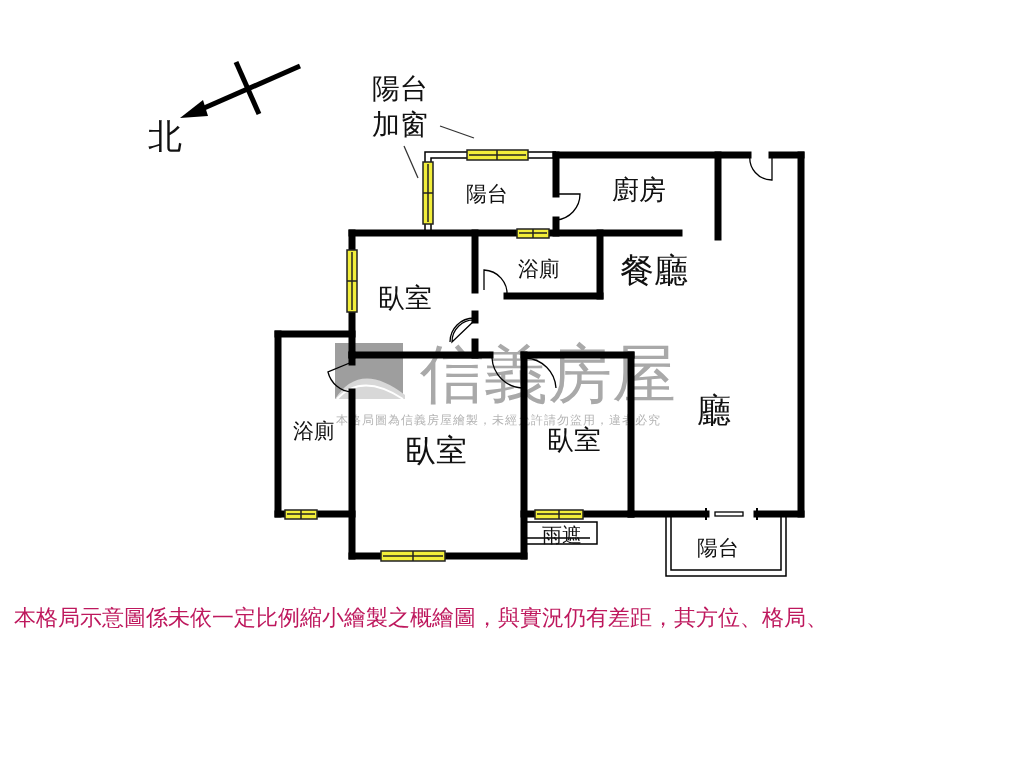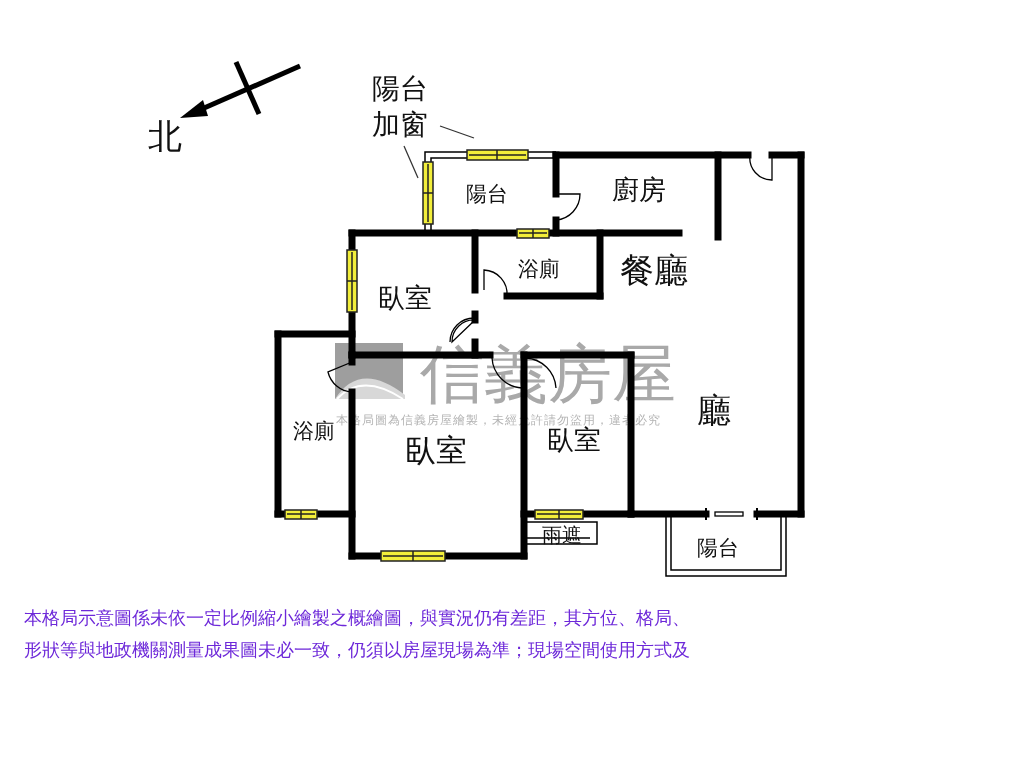--- a/index.html
+++ b/index.html
@@ -1,21 +1,21 @@
 <!DOCTYPE html>
 <html><head>
 <meta charset="utf-8">
 <style>
   html, body { margin: 0; padding: 0; background: #ffffff; }
   body { width: 1024px; height: 768px; position: relative; overflow: hidden; font-family: "DejaVu Serif", "Liberation Serif", serif; }
   #plan { position: absolute; left: 0; top: 0; width: 1024px; height: 590px; }
   .room-label { font-family: "DejaVu Serif", "Liberation Serif", serif; fill: #111; }
   .wm-text { font-family: "DejaVu Sans", "Liberation Sans", sans-serif; fill: #a9a9a9; }
   .wm-small { font-family: "DejaVu Sans", "Liberation Sans", sans-serif; fill: #b4b4b4; letter-spacing: 1px; }
-  .disclaimer { position: absolute; left: 24px; top: 602px; width: 1000px; font-family: "DejaVu Serif", "Liberation Serif", serif; font-size: 18px; line-height: 32px; color: #6d28d9; }
+  .disclaimer { position: absolute; left: 14px; top: 602px; width: 1000px; font-family: "DejaVu Serif", "Liberation Serif", serif; font-size: 22px; line-height: 32px; color: #be185d; }
   .disclaimer div { white-space: nowrap; }
 </style>
 </head>
 <body>
 
 <svg id="plan" viewBox="0 0 1024 590" xmlns="http://www.w3.org/2000/svg">
 
   <g>
     <line x1="300" y1="66" x2="195" y2="112" stroke="#000" stroke-width="5"></line>
     <polygon points="180,118 203,100 208,116" fill="#000"></polygon>
@@ -150,14 +150,13 @@
   <text class="room-label" x="293" y="438" font-size="21">浴廁</text>
   <text class="room-label" x="405" y="461" font-size="31">臥室</text>
   <text class="room-label" x="547" y="449" font-size="27">臥室</text>
   <text class="room-label" x="697" y="422" font-size="34">廳</text>
   <text class="room-label" x="542" y="542" font-size="20">雨遮</text>
   <text class="room-label" x="697" y="555" font-size="21">陽台</text>
 </svg>
 
 <div class="disclaimer">
   <div>本格局示意圖係未依一定比例縮小繪製之概繪圖，與實況仍有差距，其方位、格局、</div>
-  <div>形狀等與地政機關測量成果圖未必一致，仍須以房屋現場為準；現場空間使用方式及</div>
 </div>
 
 </body></html>

